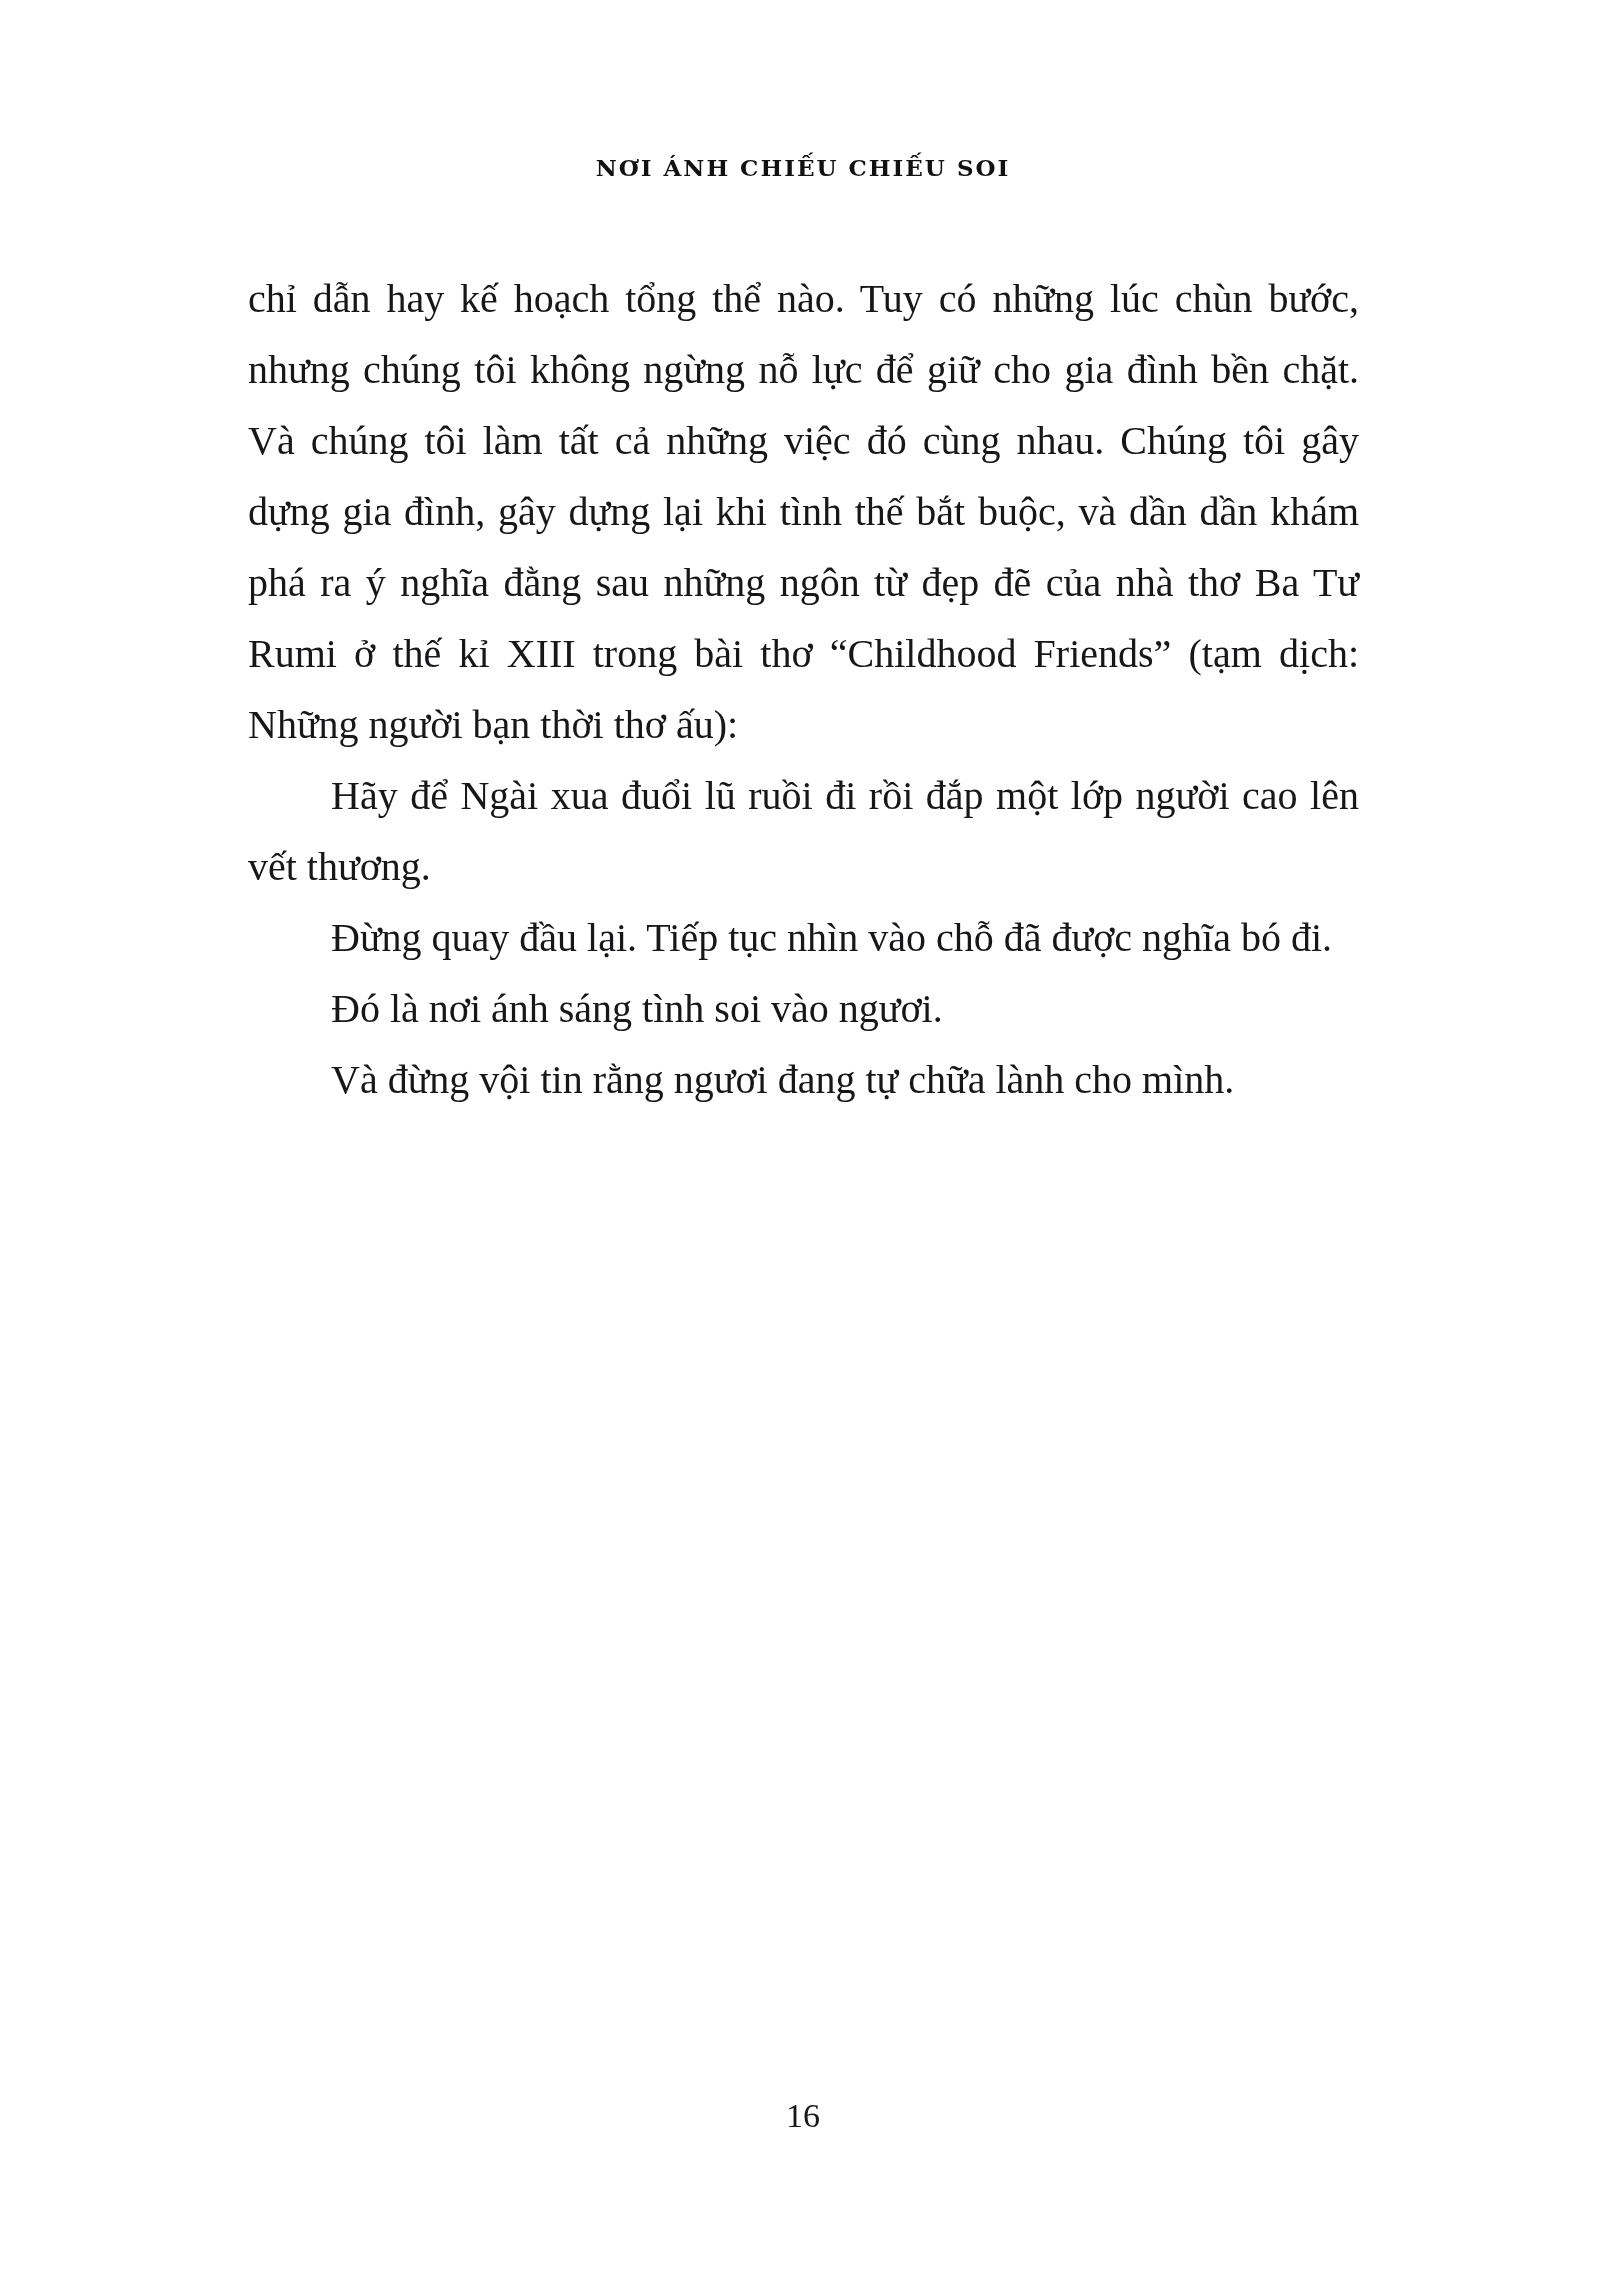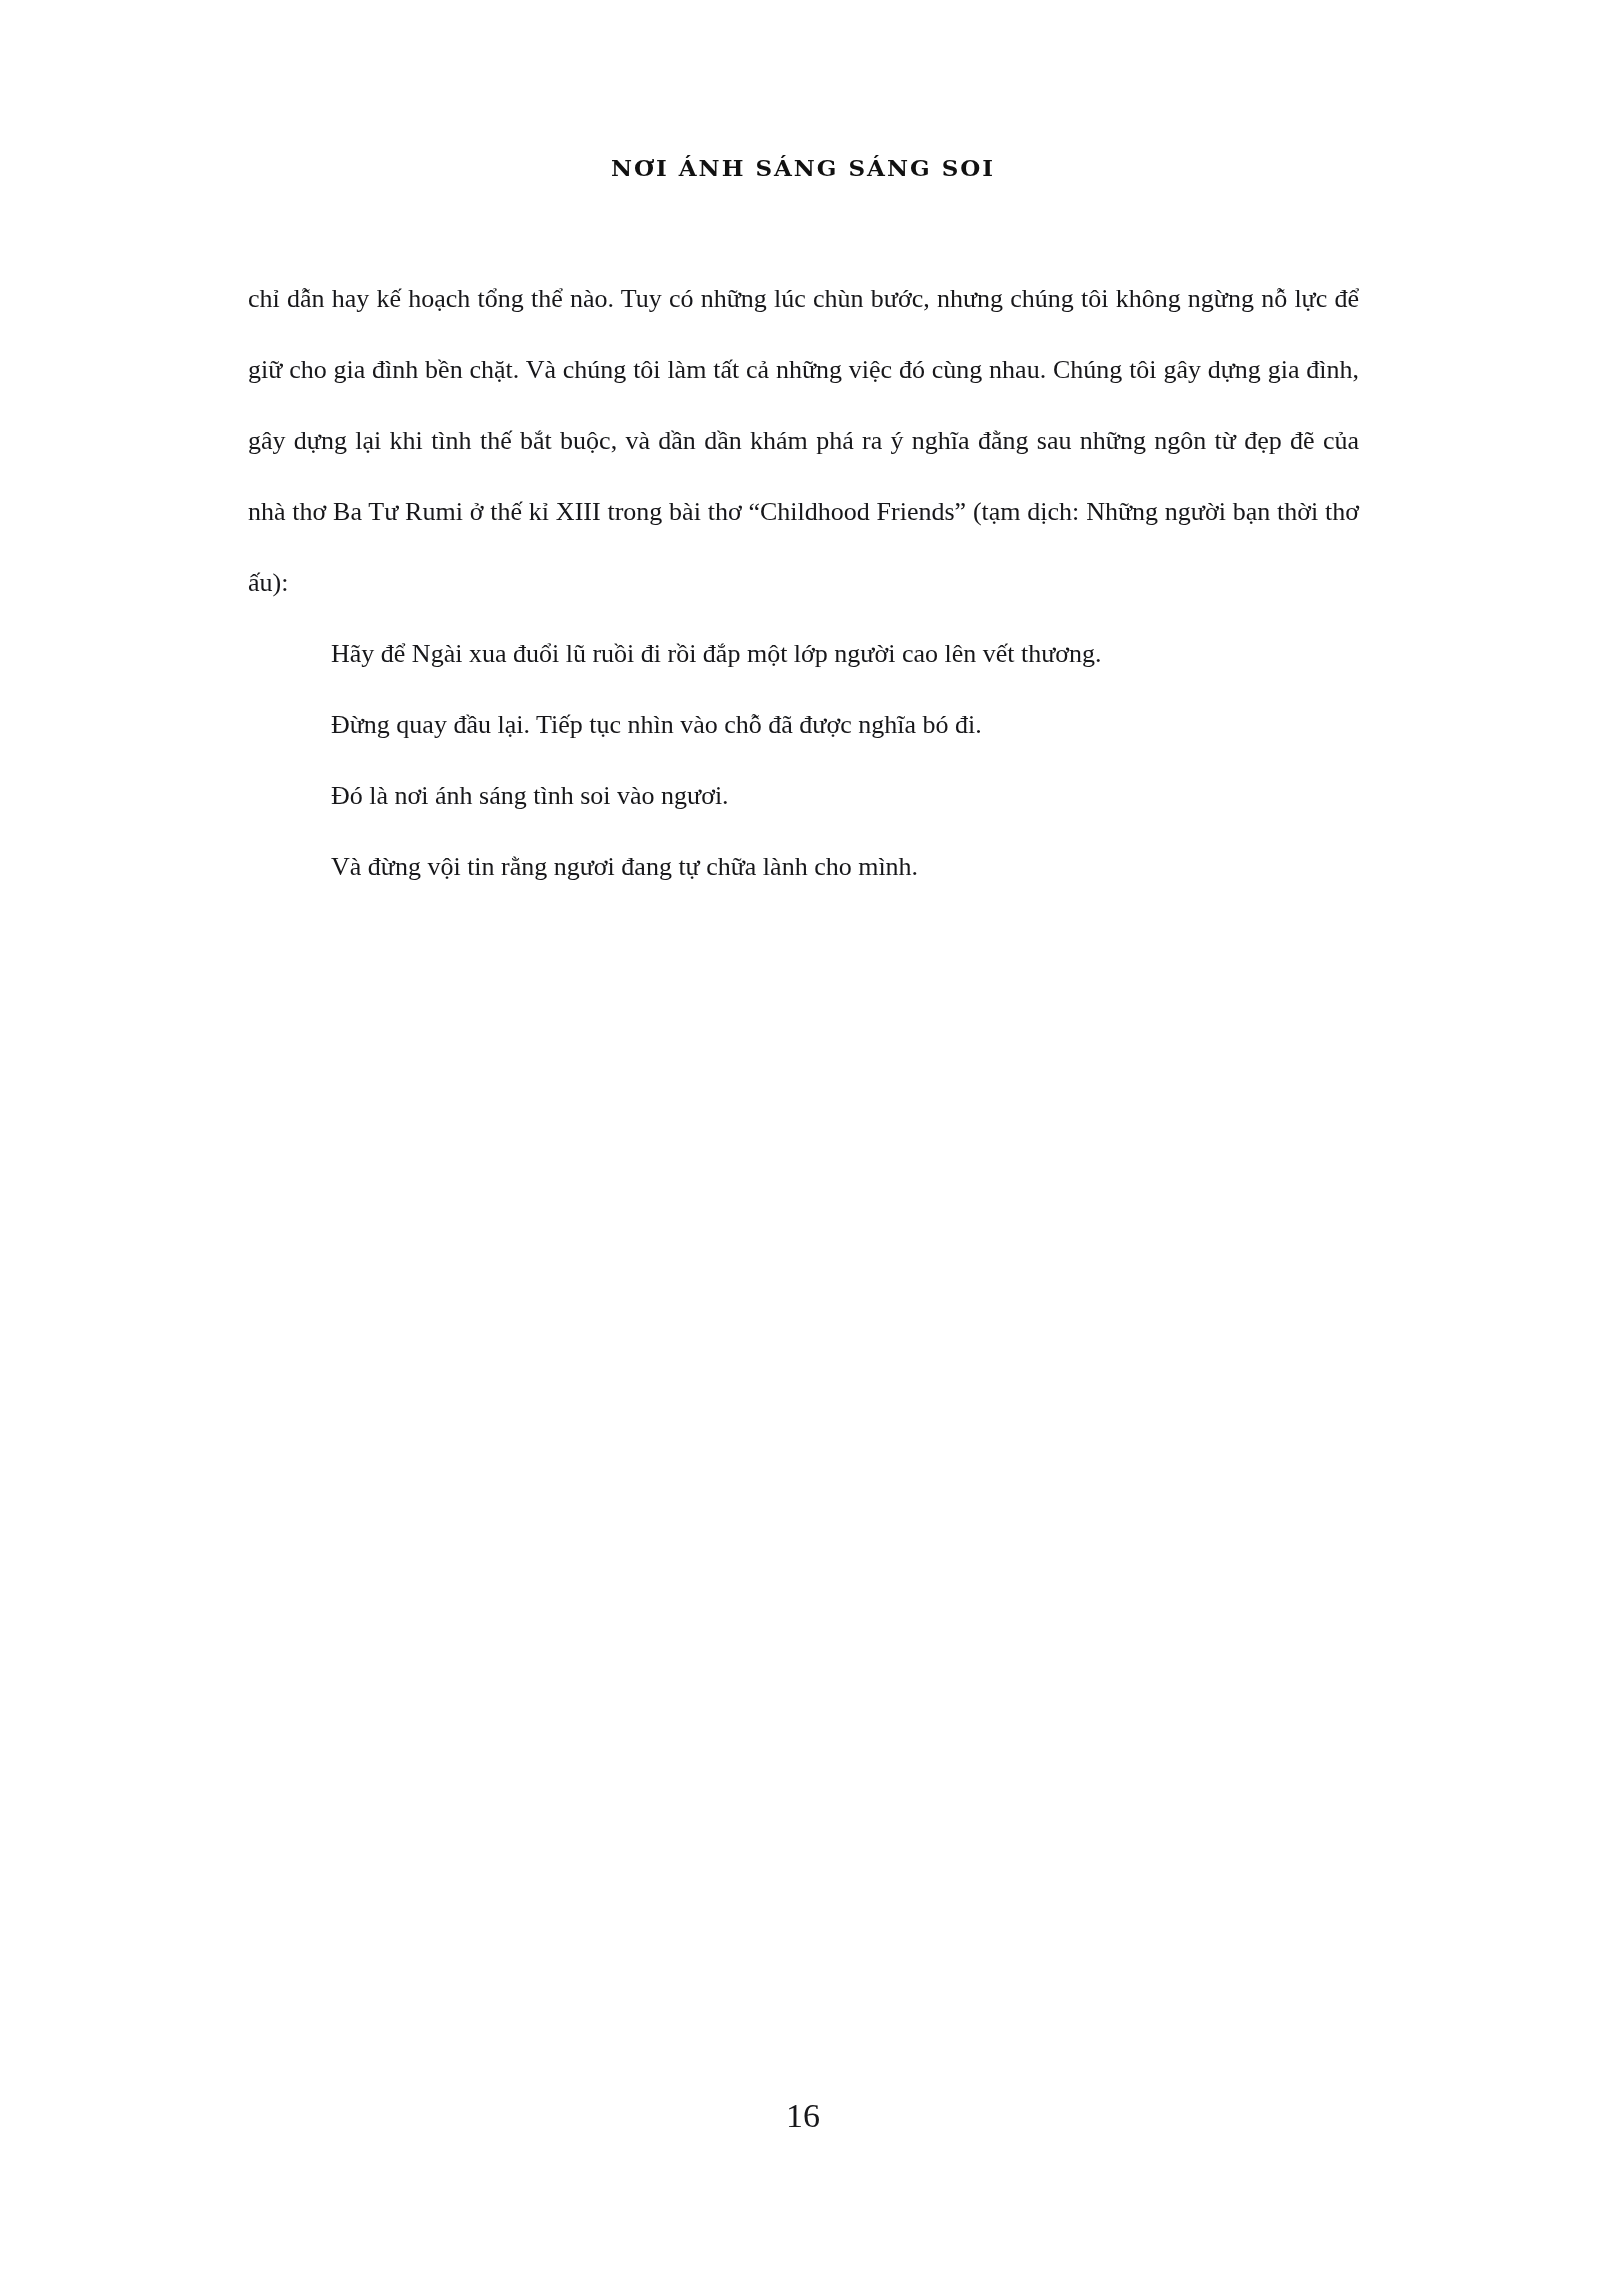--- a/index.html
+++ b/index.html
@@ -31,21 +31,21 @@
     color: #111111;
   }
   .body-block {
     position: absolute;
     top: 263px;
     left: 248px;
     width: 1111px;
   }
   p.para {
     margin: 0;
-    font-size: 26px;
+    font-size: 40px;
     line-height: 71px;
     text-align: justify;
     text-justify: inter-word;
     color: #17171a;
     font-family: "Liberation Serif", serif;
   }
   p.para.indent {
     text-indent: 83px;
   }
   p.para + p.para {
@@ -64,21 +64,21 @@
     font-family: "Liberation Serif", serif;
     color: #17171a;
     margin-top: 32px;
   }
 </style>
 </head>
 <body>
 
 <div class="page">
 
-  <div class="running-head">NƠI ÁNH SÁNG SÁNG SOI</div>
+  <div class="running-head">NƠI ÁNH CHIẾU CHIẾU SOI</div>
 
   <div class="body-block">
     <p class="para">chỉ dẫn hay kế hoạch tổng thể nào. Tuy có những lúc chùn bước, nhưng chúng tôi không ngừng nỗ lực để giữ cho gia đình bền chặt. Và chúng tôi làm tất cả những việc đó cùng nhau. Chúng tôi gây dựng gia đình, gây dựng lại khi tình thế bắt buộc, và dần dần khám phá ra ý nghĩa đằng sau những ngôn từ đẹp đẽ của nhà thơ Ba Tư Rumi ở thế kỉ XIII trong bài thơ “Childhood Friends” (tạm dịch: Những người bạn thời thơ ấu):</p>
     <p class="para indent gap-before">Hãy để Ngài xua đuổi lũ ruồi đi rồi đắp một lớp người cao lên vết thương.</p>
     <p class="para indent gap-before">Đừng quay đầu lại. Tiếp tục nhìn vào chỗ đã được nghĩa bó đi.</p>
     <p class="para indent gap-before">Đó là nơi ánh sáng tình soi vào ngươi.</p>
     <p class="para indent gap-before">Và đừng vội tin rằng ngươi đang tự chữa lành cho mình.</p>
   </div>
 
   <div class="folio">16</div>

